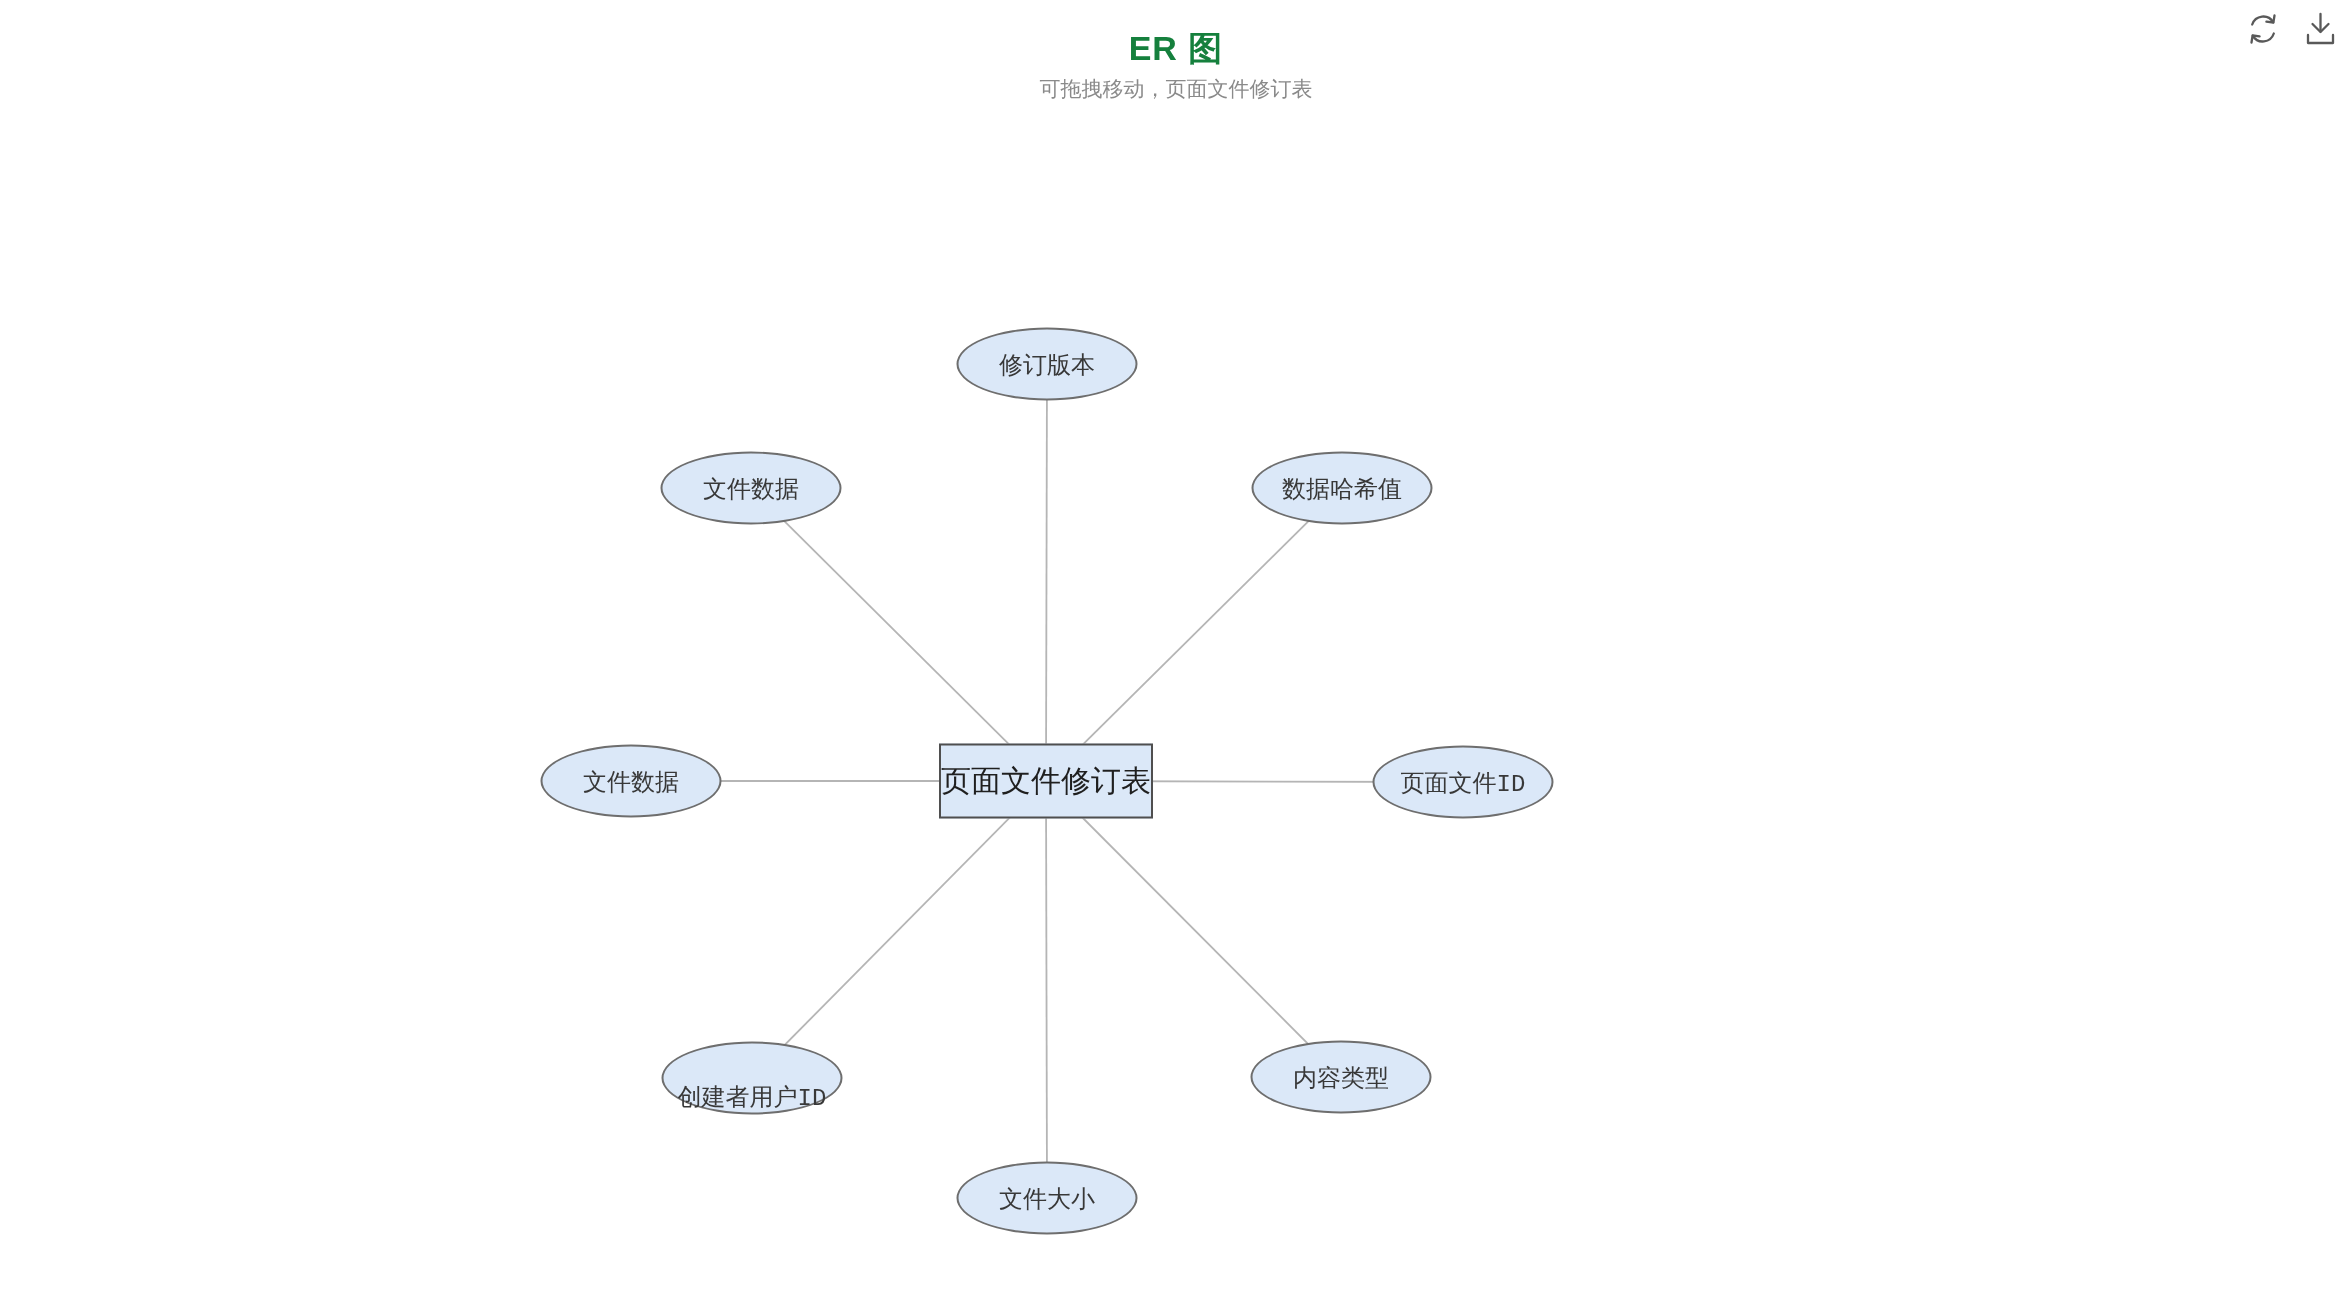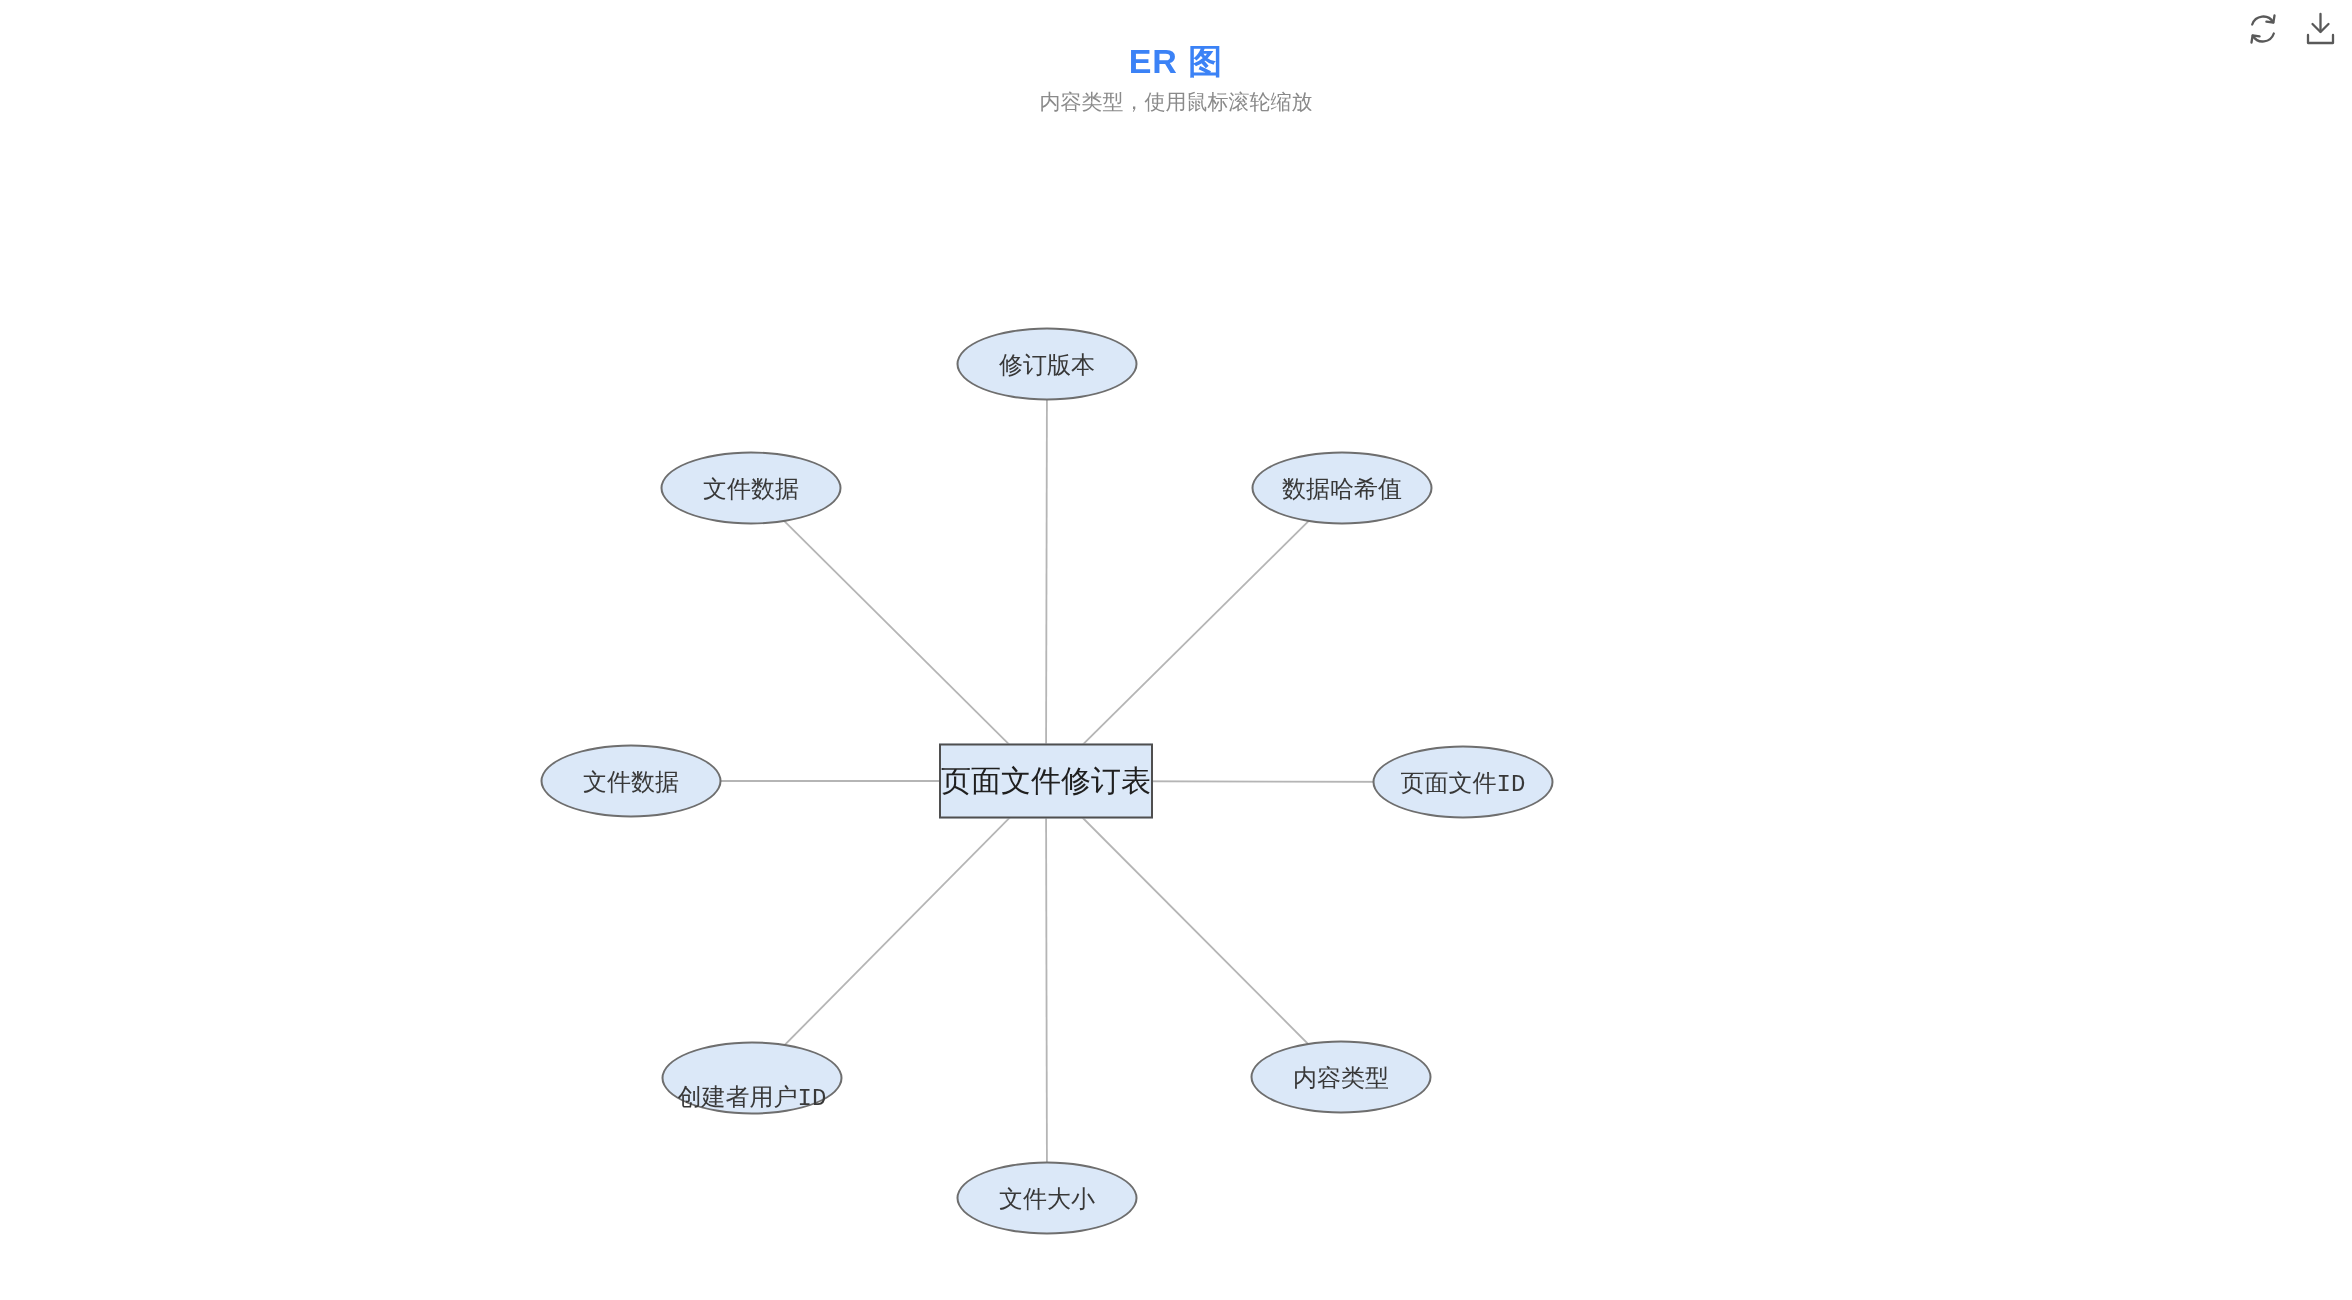--- a/index.html
+++ b/index.html
@@ -18,25 +18,25 @@
 
   
   .header {
     position: absolute;
     top: 0; left: 0; right: 0;
     text-align: center;
     pointer-events: none;
   }
   .page-title {
     margin: 0;
-    padding-top: 42px;
+    padding-top: 29px;
     font-size: 34px;
     line-height: 38px;
     font-weight: bold;
-    color: #3b82f6;
+    color: #15803d;
     letter-spacing: 1px;
   }
   .page-subtitle {
     margin: 10px 0 0 0;
     font-size: 21px;
     line-height: 24px;
     color: #8a8a8a;
     font-weight: normal;
   }
 
@@ -112,21 +112,21 @@
     font-family: Liberation Mono, monospace;
   }
 </style>
 </head>
 <body>
 
 <div class="page">
 
   <div class="header">
     <h1 class="page-title">ER 图</h1>
-    <div class="page-subtitle">内容类型，使用鼠标滚轮缩放</div>
+    <div class="page-subtitle">可拖拽移动，页面文件修订表</div>
   </div>
 
   <div class="toolbar">
     <button class="icon-btn" title="">
       <span>
         <svg width="36" height="36" viewBox="0 0 36 36" fill="none" stroke="#595959" stroke-width="2.3" stroke-linecap="round" stroke-linejoin="round">
           <path d="M7.2 13.5 A 11.6 11.6 0 0 1 28.2 11.2"></path>
           <path d="M28.8 22.5 A 11.6 11.6 0 0 1 7.8 24.8"></path>
           <path d="M29.5 4.5 L 28.4 11.5 L 21.4 10.6"></path>
           <path d="M6.5 31.5 L 7.6 24.5 L 14.6 25.4"></path>

